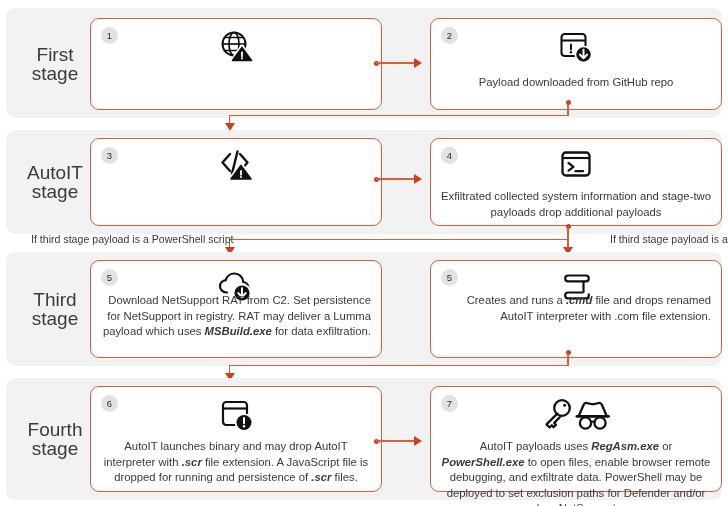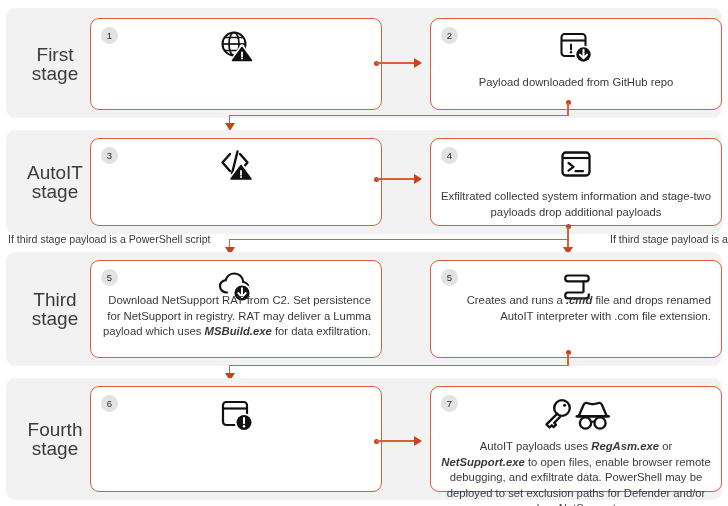--- a/index.html
+++ b/index.html
@@ -230,21 +230,21 @@
   <div class="arrow-right" style="left:414px; top:174px;"></div>
 
   <div class="dot" style="left:565.5px; top:224px;"></div>
   <div class="conn v-line" style="left:567.3px; top:227px; height:22px;"></div>
   <div class="arrow-down" style="left:563px; top:247px;"></div>
 
   <div class="conn h-line" style="left:229px; top:239px; width:339px;"></div>
   <div class="conn v-line" style="left:229px; top:239px; height:10px;"></div>
   <div class="arrow-down" style="left:225px; top:247px;"></div>
 
-  <div class="branch-label" style="left:8px; top:233px;">If third stage payload is a PowerShell script</div>
+  <div class="branch-label" style="left:31px; top:233px;">If third stage payload is a PowerShell script</div>
   <div class="branch-label" style="left:574px; top:233px;margin-left:36px;">If third stage payload is an .exe</div>
 
   <div class="stage-row" id="row-3">
     <div class="stage-label">
       <div>Third</div>
       <div>stage</div>
     </div>
 
     <div class="card card-left">
       <div class="badge">5</div>
@@ -290,41 +290,42 @@
       <div class="icon-wrap">
         <svg width="40" height="40" viewBox="0 0 40 40">
           <rect x="7" y="7" width="24" height="23" rx="3.2" fill="none" stroke="#111" stroke-width="2.2"></rect>
           <line x1="7" y1="13.5" x2="31" y2="13.5" stroke="#111" stroke-width="2.2"></line>
           <circle cx="28" cy="27.5" r="9.3" fill="#fff"></circle>
           <circle cx="28" cy="27.5" r="7.5" fill="#111"></circle>
           <line x1="28" y1="23" x2="28" y2="28.3" stroke="#fff" stroke-width="2" stroke-linecap="round"></line>
           <circle cx="28" cy="31.3" r="1.2" fill="#fff"></circle>
         </svg>
       </div>
+      <div class="card-text">AutoIT launches binary and may drop AutoIT interpreter with <i>.scr</i> file extension. A JavaScript file is dropped for running and persistence of <i>.scr</i> files.</div>
     </div>
 
     <div class="card card-right">
       <div class="badge">7</div>
       <div class="icon-wrap">
         <svg width="76" height="40" viewBox="0 0 76 40">
           <g>
             <circle cx="24" cy="13" r="7.8" fill="none" stroke="#111" stroke-width="2.3"></circle>
             <circle cx="26.6" cy="10.3" r="1.5" fill="#111"></circle>
             <path d="M19.3 18.6 L8.5 29.4 L11.6 32.5 L13.8 30.3 L15.6 32.1 L18 29.7 L16.2 27.9 L22 22" fill="none" stroke="#111" stroke-width="2.3" stroke-linejoin="round" stroke-linecap="round"></path>
           </g>
           <g>
             <path d="M41 20.5 L45.5 10 C46.2 8.3 47.6 7.6 49.3 8.1 L53 9 C54.2 9.3 55.3 9.3 56.5 9 L60.2 8.1 C61.9 7.6 63.3 8.3 64 10 L68.5 20.5" fill="none" stroke="#111" stroke-width="2.3" stroke-linejoin="round" stroke-linecap="round"></path>
             <line x1="39" y1="21.3" x2="70.5" y2="21.3" stroke="#111" stroke-width="2.8" stroke-linecap="round"></line>
             <circle cx="47.5" cy="28" r="5.6" fill="none" stroke="#111" stroke-width="2.3"></circle>
             <circle cx="62" cy="28" r="5.6" fill="none" stroke="#111" stroke-width="2.3"></circle>
             <path d="M53 27.2 C54.2 26.2 55.3 26.2 56.5 27.2" fill="none" stroke="#111" stroke-width="2.1" stroke-linecap="round"></path>
           </g>
         </svg>
       </div>
-      <div class="card-text">AutoIT payloads uses <i>RegAsm.exe</i> or <i>NetSupport.exe</i> to open files, enable browser remote debugging, and exfiltrate data. PowerShell may be deployed to set exclusion paths for Defender and/or drop NetSupport.</div>
+      <div class="card-text">AutoIT payloads uses <i>RegAsm.exe</i> or <i>PowerShell.exe</i> to open files, enable browser remote debugging, and exfiltrate data. PowerShell may be deployed to set exclusion paths for Defender and/or drop NetSupport.</div>
     </div>
   </div>
 
   <div class="dot" style="left:374px; top:438.5px;"></div>
   <div class="conn h-line" style="left:376px; top:440.3px; width:40px;"></div>
   <div class="arrow-right" style="left:414px; top:436px;"></div>
 
 </div>
 
 </body></html>

